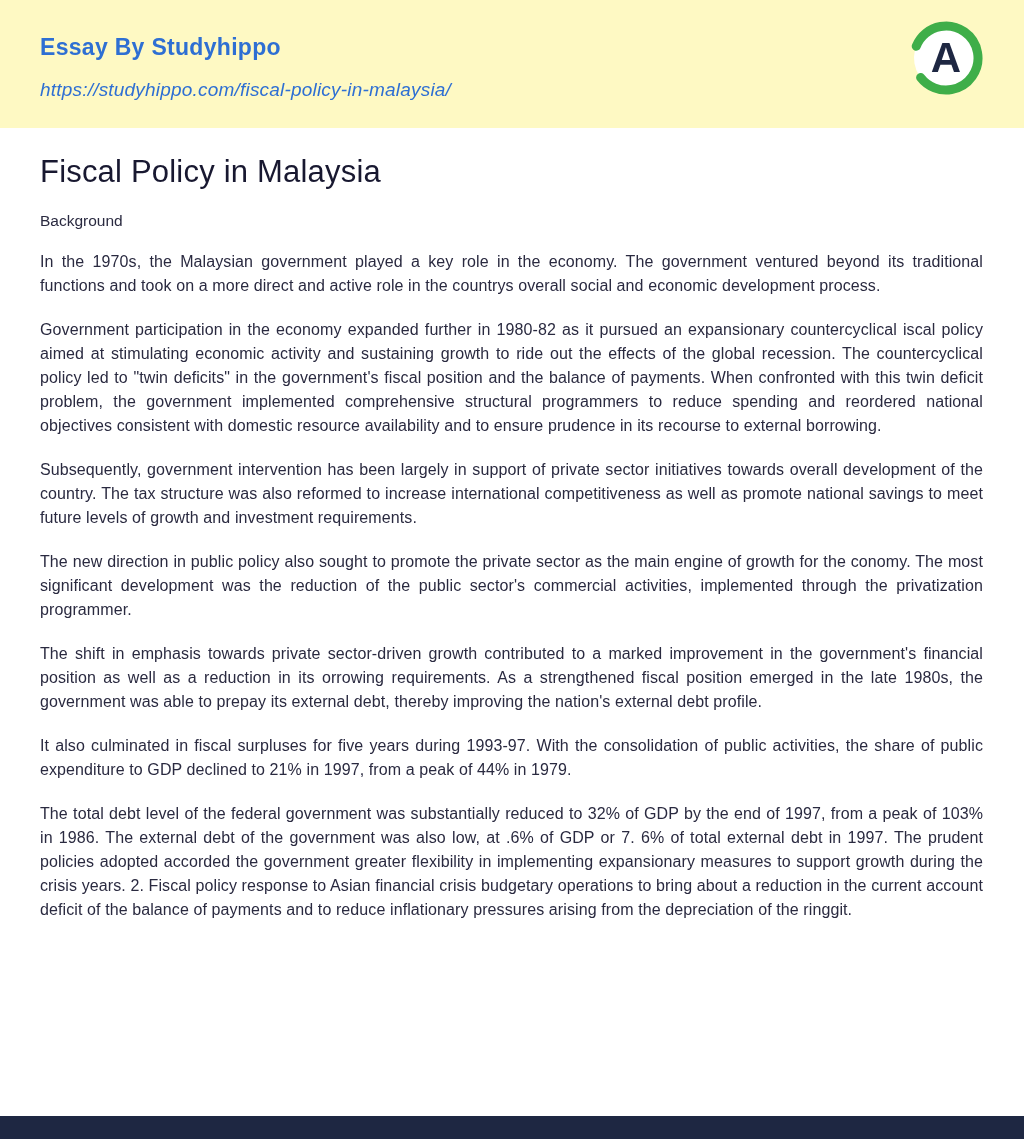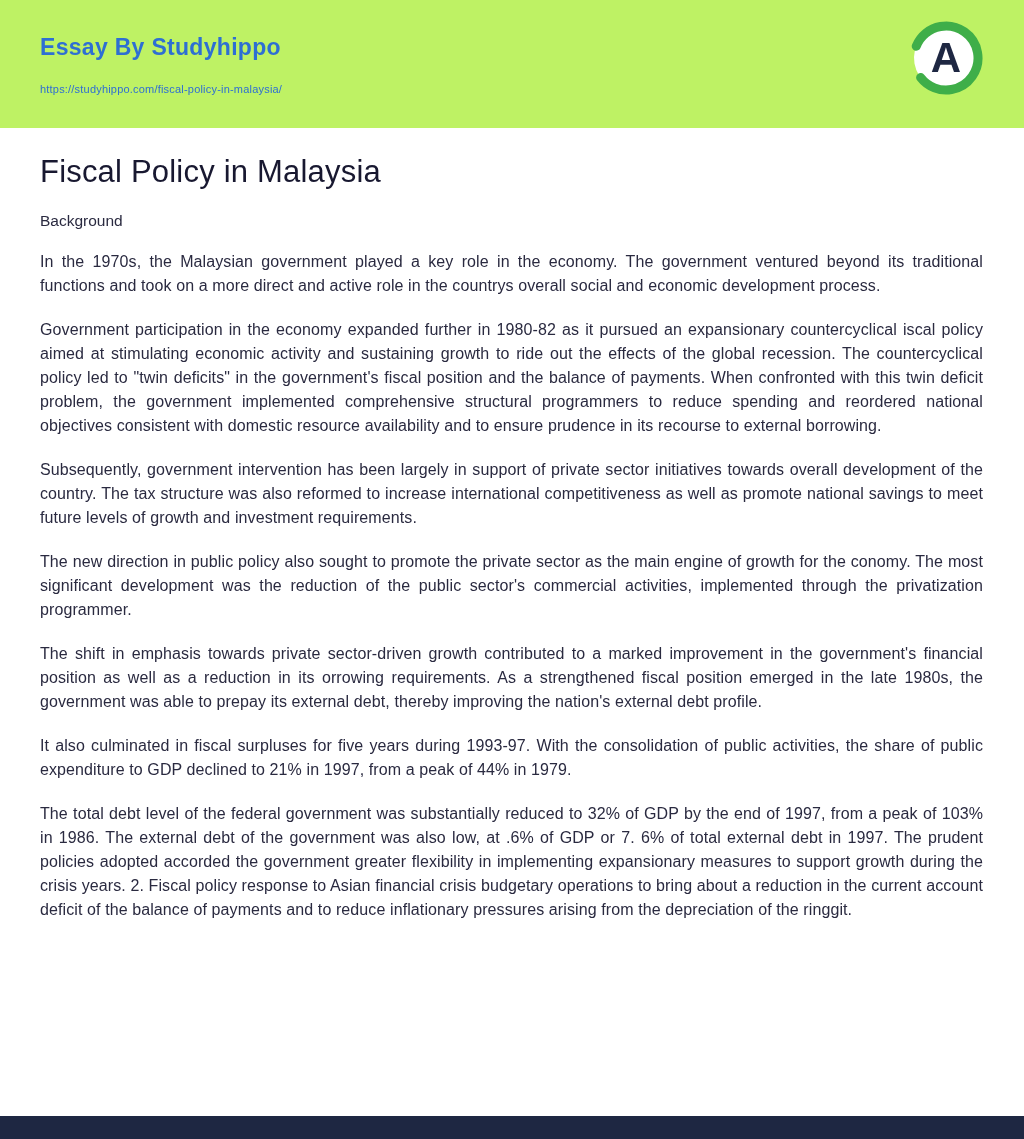--- a/index.html
+++ b/index.html
@@ -8,42 +8,43 @@
     font-family: "Liberation Sans", sans-serif;
     background: #ffffff;
     color: #2a2a40;
     display: flex;
     flex-direction: column;
     min-height: 1139px;
   }
 
   
   .site-header {
-    background: #bef264;
+    background: #fef9c3;
     height: 128px;
     padding: 24px 40px 0 40px;
     display: flex;
     justify-content: space-between;
     align-items: flex-start;
     flex-shrink: 0;
   }
   .header-text { padding-top: 10px; }
   .brand {
     color: #2e6fd3;
     font-size: 23px;
     font-weight: bold;
     letter-spacing: 0.3px;
     margin-bottom: 18px;
   }
   .source-url {
     color: #2e6fd3;
-    font-size: 11px;
+    font-size: 19px;
     text-decoration: none;
     letter-spacing: 0.2px;
     cursor: pointer;
+    font-style: italic;
   }
   .logo-wrap {
     width: 76px;
     height: 76px;
     margin-top: -4px;
   }
 
   
   .article {
     flex: 1;

